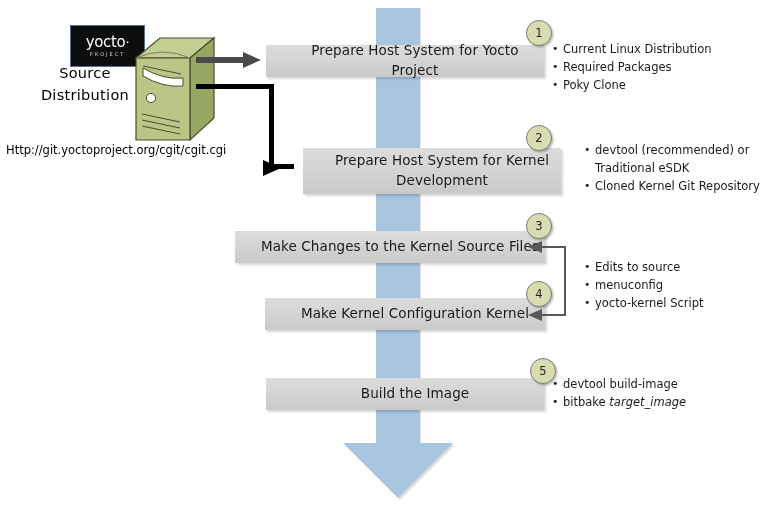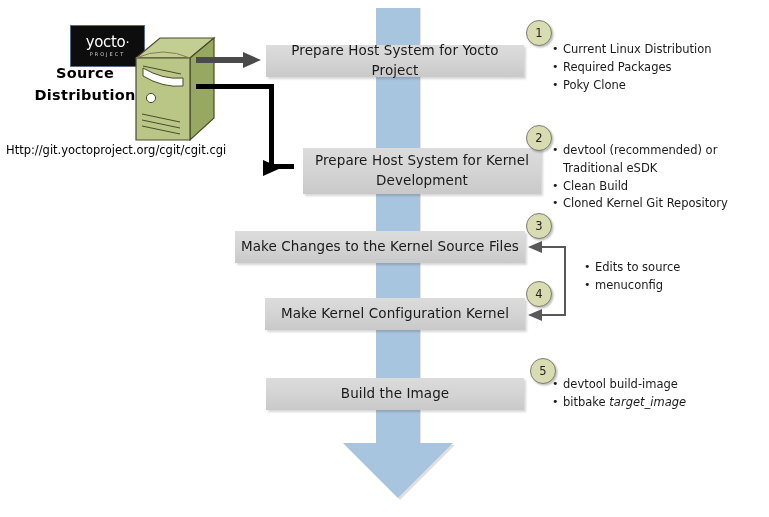--- a/index.html
+++ b/index.html
@@ -42,20 +42,21 @@
     background:linear-gradient(to bottom,#dcdcdc 0%,#d4d4d4 50%,#c9c9c9 100%);
     box-shadow:2px 2px 2px rgba(0,0,0,0.16);
     color:#1a1a1a;
     font-size:13.5px;
     display:flex;
     align-items:center;
     justify-content:center;
     text-align:center;
     line-height:1.45;
     letter-spacing:0.1px;
+    padding-left:20px;
   }
   #box1{left:266px;top:45px;width:258px;height:32px;}
   #box2{left:287px;top:148px;width:238px;height:46px;margin-left:16px;}
   #box3{left:235px;top:231px;width:290px;height:32px;text-align:center;}
   #box4{left:265px;top:298px;width:260px;height:32px;}
   #box5{left:266px;top:378px;width:258px;height:32px;}
 
   
   .step-circle{
     position:absolute;
@@ -85,21 +86,21 @@
     padding-left:11px;
     white-space:nowrap;
   }
   .notes li::before{
     content:"\2022";
     position:absolute;left:0;top:-1px;
     font-size:11px;color:#1a1a1a;
   }
   .notes li .wrapline{display:block;padding-left:0;}
   #notes1{left:548px;top:37px;}
-  #notes2{left:548px;top:138px;}
+  #notes2{left:580px;top:138px;}
   #notes3{left:580px;top:255px;}
   #notes5{left:548px;top:372px;}
   .ital{font-style:italic;}
 
   
   #yocto-logo{
     position:absolute;
     left:70px;top:17px;width:73px;height:40px;
     background:#0d0d0d;
     border:1px solid #5a6b8a;
@@ -113,21 +114,21 @@
   }
   #yocto-logo .yl-main .dot{font-size:13px;}
   #yocto-logo .yl-sub{
     color:#cfcfcf;font-size:5px;
     letter-spacing:2px;margin-top:2px;line-height:1;
   }
 
   
   #src-label{
     position:absolute;left:26px;top:62px;width:118px;
-    text-align:center;font-weight:bold;font-size:14.5px;
+    text-align:center;font-weight:normal;font-size:14.5px;
     color:#000;line-height:1.55;letter-spacing:0.3px;
   }
   #src-url{
     position:absolute;left:6px;top:143px;
     font-size:11.5px;color:#000;white-space:nowrap;
   }
 
   
   #server{position:absolute;left:133px;top:36px;width:84px;height:108px;}
 
@@ -247,35 +248,35 @@
       <li>Poky Clone</li>
     </ul>
   </div>
 
   <div class="notes" id="notes2">
     <ul>
       <li>
         <span>devtool (recommended) or</span>
         <span class="wrapline">Traditional eSDK</span>
       </li>
-      <li>Clean Build</li>
       <li>Cloned Kernel Git Repository</li>
     </ul>
   </div>
 
   <div id="brk-v"></div>
   <div id="brk-h-top"></div>
   <div id="brk-h-bot"></div>
   <div id="brk-head-top"></div>
   <div id="brk-head-bot"></div>
 
   <div class="notes" id="notes3">
     <ul>
       <li>Edits to source</li>
       <li>menuconfig</li>
+      <li>yocto-kernel Script</li>
     </ul>
   </div>
 
   <div class="notes" id="notes5">
     <ul>
       <li>devtool build-image</li>
       <li><span>bitbake </span><span class="ital">target_image</span></li>
     </ul>
   </div>
 

